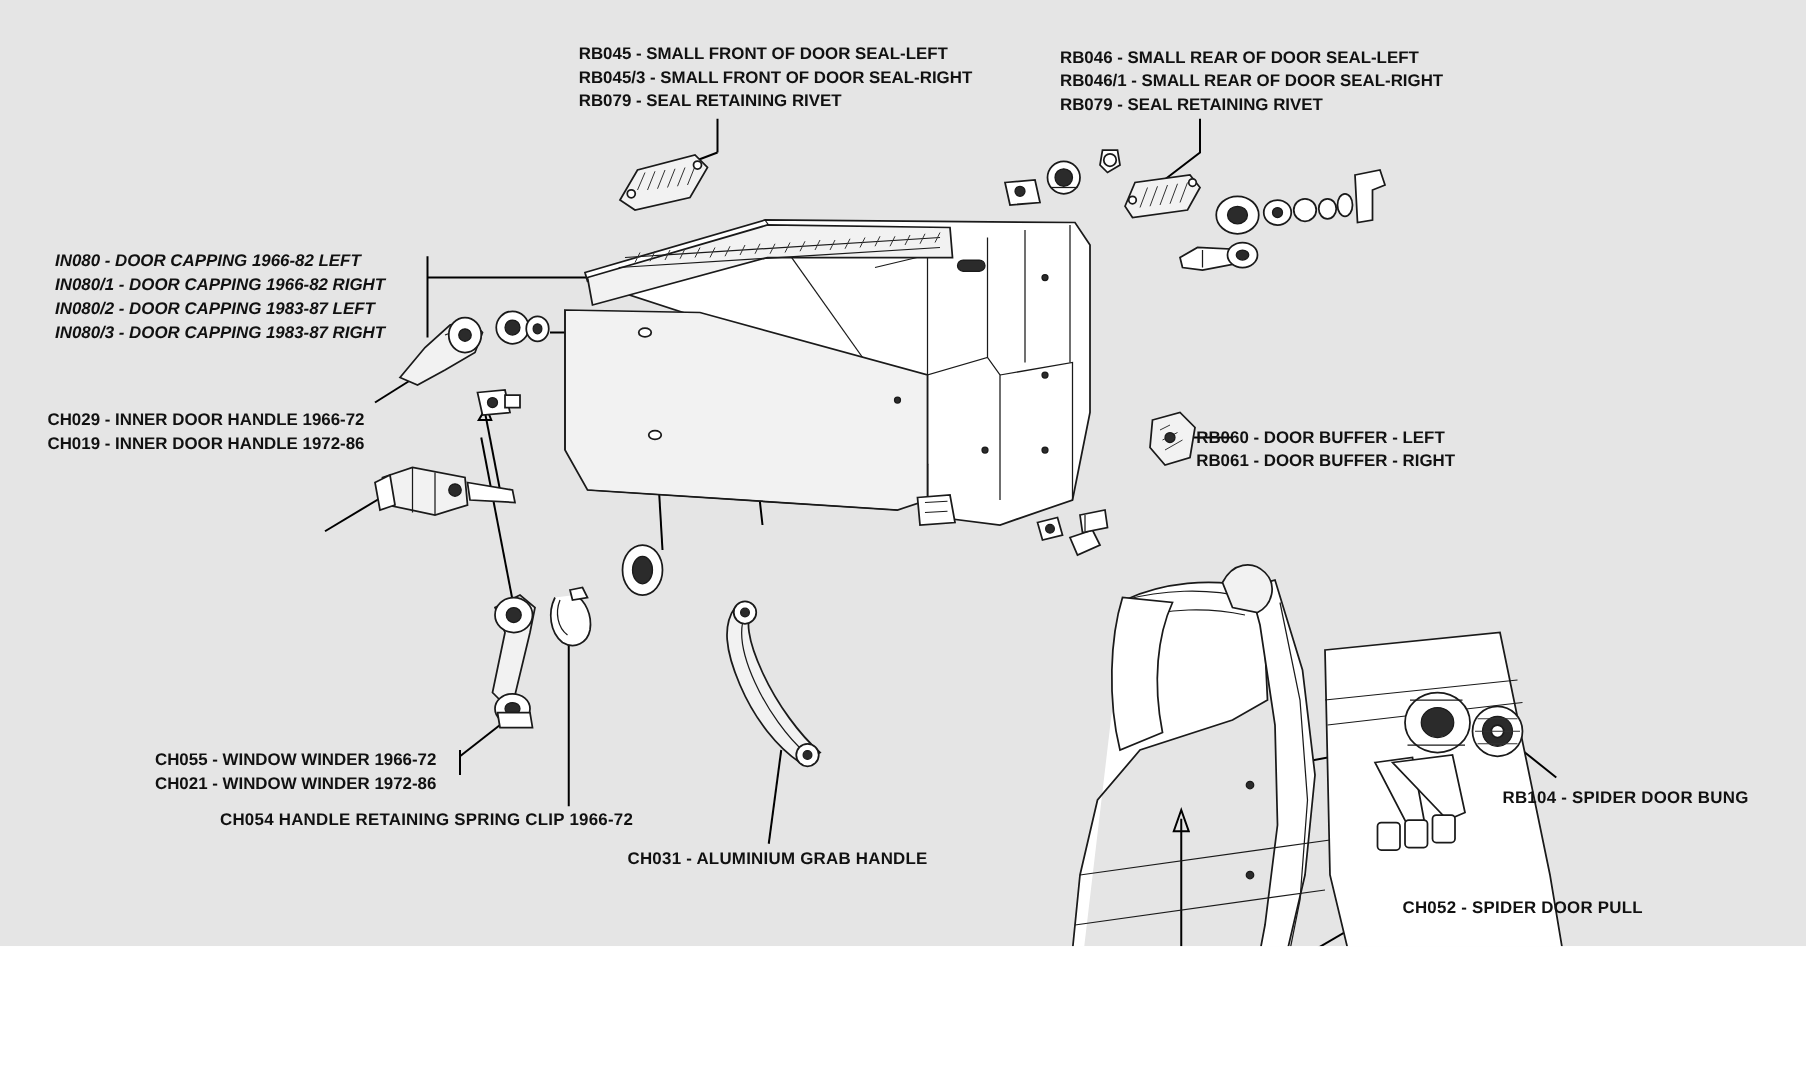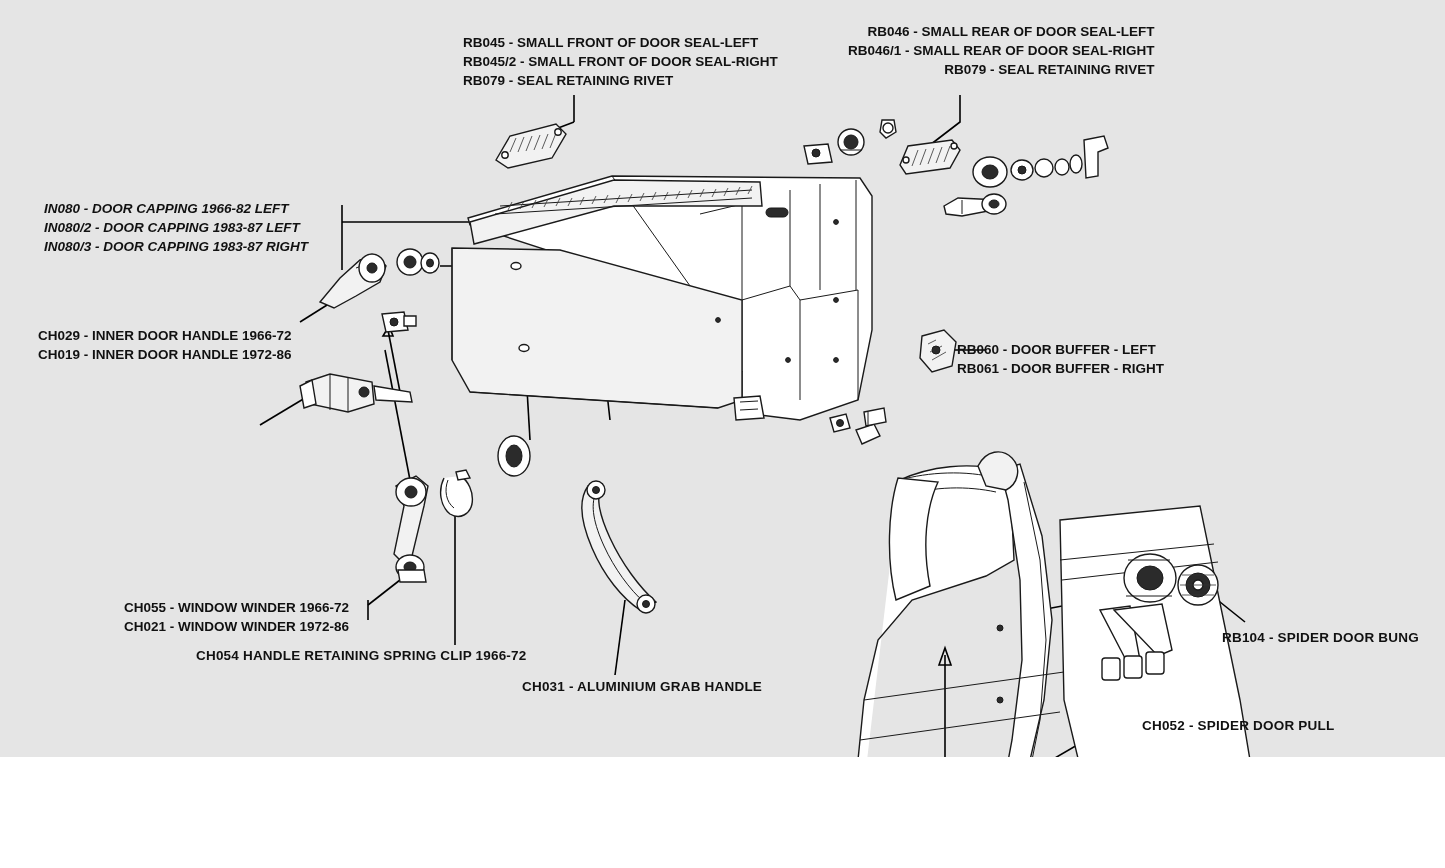--- a/index.html
+++ b/index.html
@@ -17,21 +17,20 @@
   }
   .label {
     position: absolute;
     font-family: "Liberation Sans", sans-serif;
     font-size: 13.5px;
     font-weight: bold;
     color: #111111;
     white-space: nowrap;
     letter-spacing: 0.2px;
     line-height: 19px;
-    margin-left: 20px;
   }
   .label-block {
     position: absolute;
     white-space: nowrap;
   }
   .label-block .line {
     font-family: "Liberation Sans", sans-serif;
     font-size: 13.5px;
     font-weight: bold;
     color: #111111;
@@ -373,32 +372,33 @@
         <path d="M1182 575 L1214 575"></path>
         <path d="M1180 585 L1216 585"></path>
         <path d="M1182 595 L1214 595"></path>
       </g>
     </g>
 
   </svg>
 
   <div class="label-block" style="left:463px; top:33px;">
     <div class="line">RB045 - SMALL FRONT OF DOOR SEAL-LEFT</div>
-    <div class="line">RB045/2 - SMALL FRONT OF DOOR SEAL-RIGHT</div>
+    <div class="line">RB045/3 - SMALL FRONT OF DOOR SEAL-RIGHT</div>
     <div class="line">RB079 - SEAL RETAINING RIVET</div>
   </div>
 
-  <div class="label-block" style="left:848px; top:22px;text-align:right;">
+  <div class="label-block" style="left:848px; top:36px;">
     <div class="line">RB046 - SMALL REAR OF DOOR SEAL-LEFT</div>
     <div class="line">RB046/1 - SMALL REAR OF DOOR SEAL-RIGHT</div>
     <div class="line">RB079 - SEAL RETAINING RIVET</div>
   </div>
 
   <div class="label-block" style="left:44px; top:199px;font-style:italic;">
     <div class="line">IN080 - DOOR CAPPING 1966-82 LEFT</div>
+    <div class="line">IN080/1 - DOOR CAPPING 1966-82 RIGHT</div>
     <div class="line">IN080/2 - DOOR CAPPING 1983-87 LEFT</div>
     <div class="line">IN080/3 - DOOR CAPPING 1983-87 RIGHT</div>
   </div>
 
   <div class="label-block" style="left:38px; top:326px;">
     <div class="line">CH029 - INNER DOOR HANDLE 1966-72</div>
     <div class="line">CH019 - INNER DOOR HANDLE 1972-86</div>
   </div>
 
 

